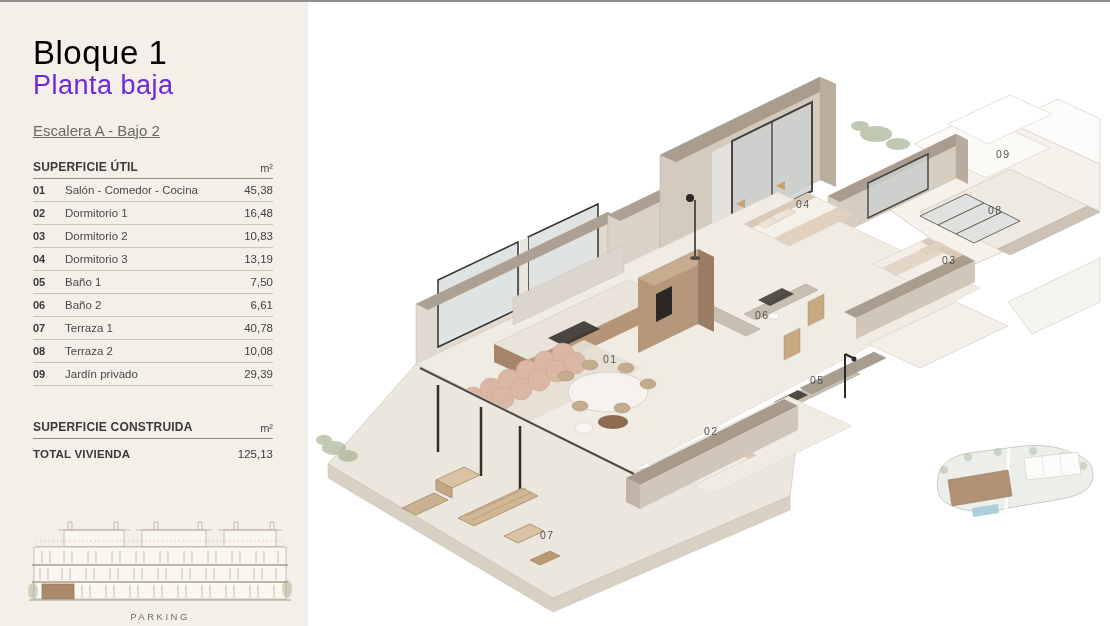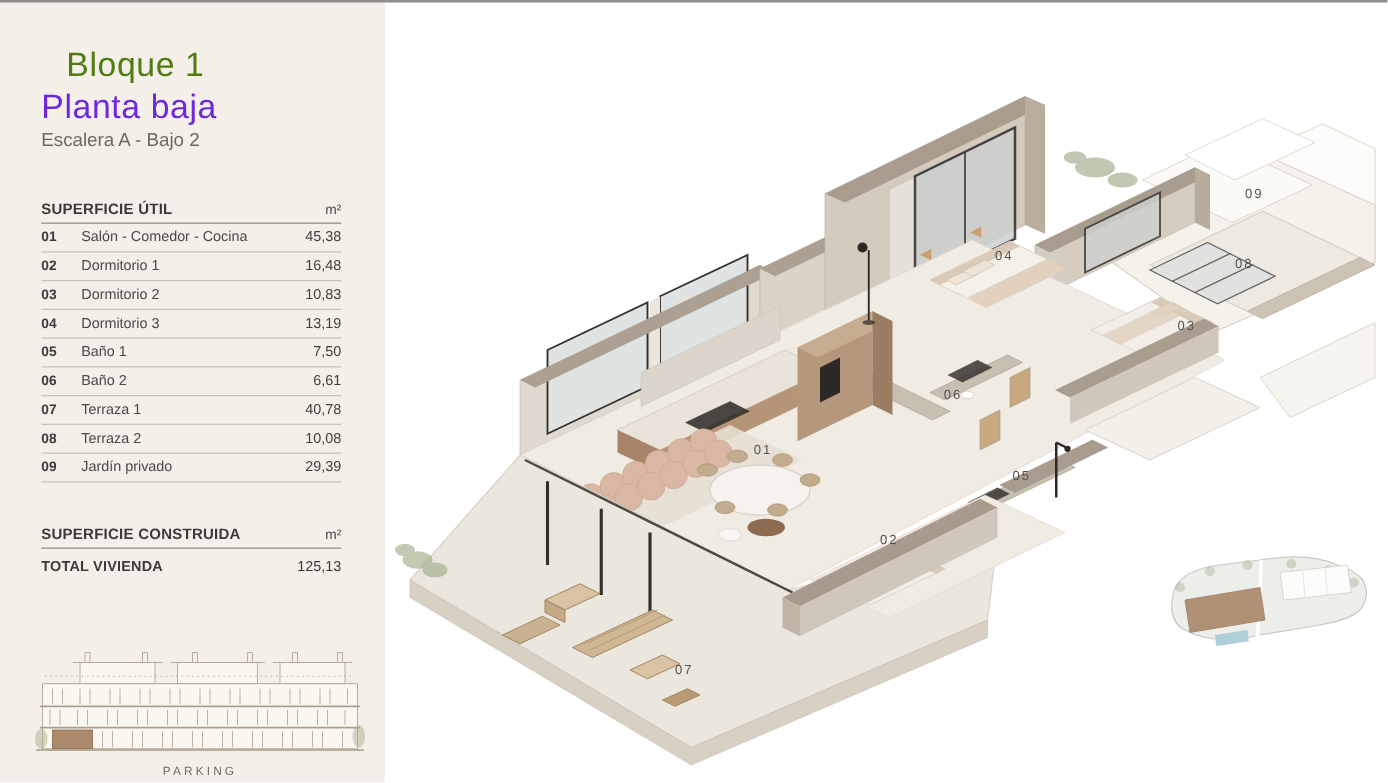--- a/index.html
+++ b/index.html
@@ -6,23 +6,23 @@
     --sidebar-bg:#f4efe8; --text-dark:#3c3a37; --text-mid:#6c6862;
     --rule-dark:#8f897f; --rule-light:#c9c2b8; --top-strip:#8f8e8c;
   }
   *{margin:0;padding:0;box-sizing:border-box;}
   html,body{width:1110px;height:626px;overflow:hidden;background:#fff;
     font-family:"Liberation Sans","DejaVu Sans",sans-serif;color:var(--text-dark);}
   .page{position:relative;width:1110px;height:626px;background:#fff;}
   .top-strip{position:absolute;left:0;top:0;width:1110px;height:2px;background:var(--top-strip);z-index:9;}
   .sidebar{position:absolute;left:0;top:2px;width:308px;height:624px;background:var(--sidebar-bg);}
   .titleblock{position:absolute;left:33px;top:34px;}
-  .t1{font-size:27px;font-weight:400;letter-spacing:.5px;color:#4d7c0f;line-height:33px;margin-left:20px;}
+  .t1{font-size:33px;font-weight:400;letter-spacing:.5px;color:#000000;line-height:33px;}
   .t2{font-size:27px;font-weight:400;letter-spacing:.5px;color:#6d28d9;line-height:33px;}
-  .sub{font-size:15px;color:var(--text-mid);margin-top:2px;}
+  .sub{font-size:15px;color:var(--text-mid);margin-top:20px;text-decoration:underline;}
   .tbl{position:absolute;left:33px;width:240px;}
   .tbl-head{display:flex;justify-content:space-between;align-items:flex-end;height:19px;
     border-bottom:1px solid var(--rule-dark);padding-bottom:4px;margin-top:20px;}
   .th{font-size:12px;font-weight:bold;letter-spacing:.2px;}
   .unit{font-size:11px;color:#4b4845;}
   .tr{display:flex;align-items:center;height:23px;border-bottom:1px solid var(--rule-light);
     font-size:11.5px;}
   .tr .num{width:32px;font-weight:bold;font-size:11px;}
   .tr .nm{flex:1;color:#4b4845;}
   .tr .val{text-align:right;color:#44413d;}

